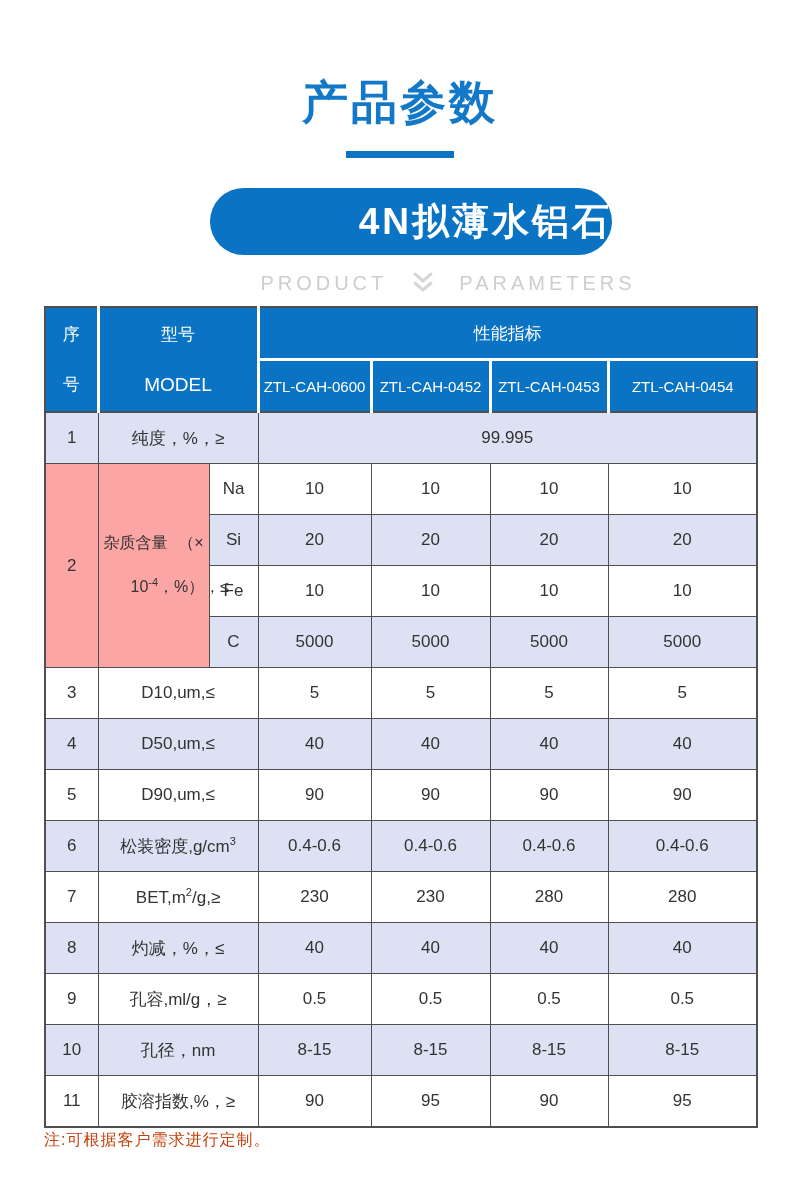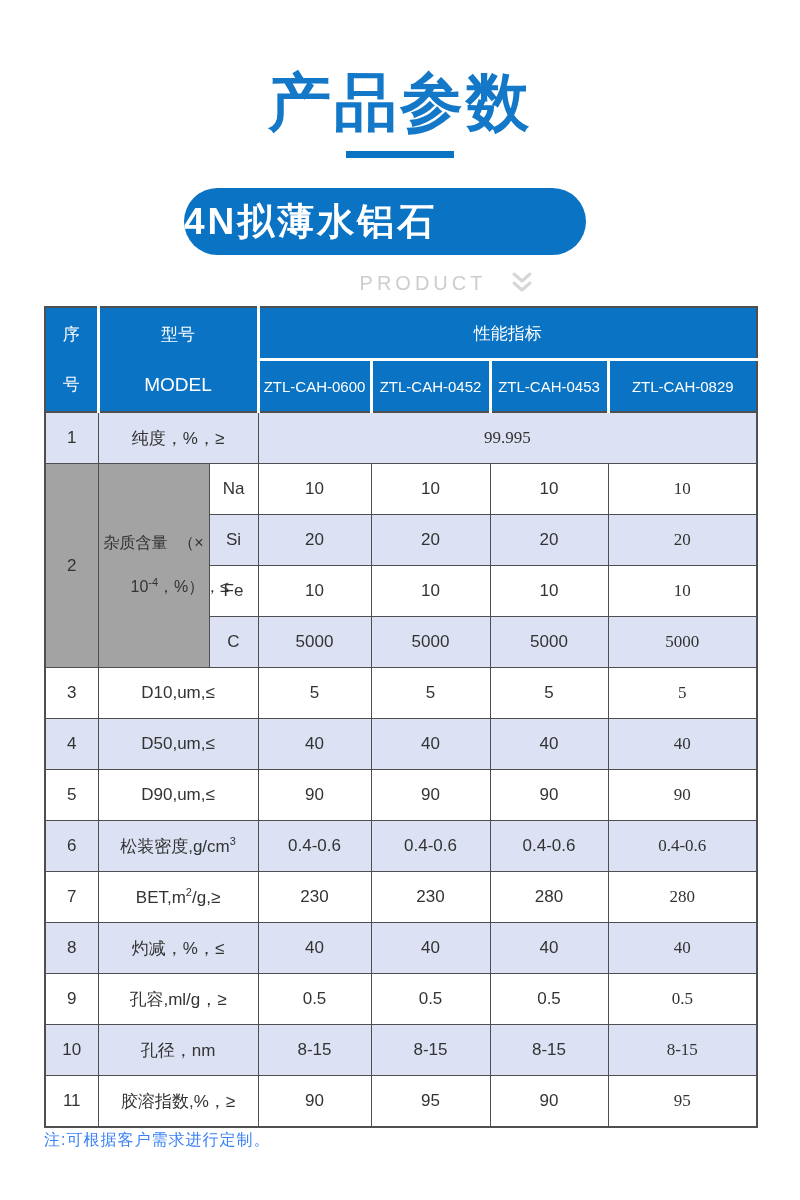--- a/index.html
+++ b/index.html
@@ -3,29 +3,29 @@
 <meta charset="utf-8">
 <style>
   html,body{margin:0;padding:0;background:#ffffff;}
   #canvas{
     position:relative;width:800px;height:1200px;background:#ffffff;overflow:hidden;
     font-family:"Liberation Sans","DejaVu Sans",sans-serif;
   }
   
   .page-title{
     position:absolute;top:74px;left:0;width:100%;text-align:center;
-    font-size:63px;line-height:56px;font-weight:900;color:#1478c8;letter-spacing:3px;
+    font-size:46px;line-height:56px;font-weight:900;color:#1478c8;letter-spacing:3px;
   }
   .title-underline{
     position:absolute;top:151px;left:346px;width:108px;height:7px;background:#0d73c3;
   }
   .product-pill{
-    position:absolute;top:188px;left:184px;width:402px;height:67px;
+    position:absolute;top:188px;left:210px;width:402px;height:67px;
     background:#0a73c4;border-radius:34px;color:#ffffff;
-    display:flex;align-items:center;justify-content:flex-start;
+    display:flex;align-items:center;justify-content:flex-end;
     font-size:37px;font-weight:600;letter-spacing:3px;
   }
   .eyebrow{
     position:absolute;top:268px;left:0;width:100%;height:30px;
     display:flex;align-items:center;justify-content:center;gap:22px;
     color:#cdcdcd;font-size:20px;letter-spacing:4px;font-weight:500;padding-left:48px;
   }
   .chevron{width:28px;height:24px;flex:0 0 auto;}
   
   .table-wrap{position:absolute;top:306px;left:44px;width:712px;}
@@ -40,31 +40,31 @@
   .sep-l{border-left:3px solid #fca5a5;}
   .sep-b{border-bottom:3px solid #ffffff;}
   .sep-t{border-top:3px solid #ffffff;}
   .ob-l{border-left:2px solid #4f4f4f;}
   .ob-t{border-top:2px solid #4f4f4f;}
   .ob-r{border-right:2px solid #4f4f4f;margin-top:32px;}
   .db{border-bottom:2px solid #4f4f4f;}
   
   td{border:1px solid #4f4f4f;background:#ffffff;height:50px;font-size:17px;}
   tr.alt td{background:#dce2f3;}
-  td.alt-cell{background:#a3a3a3;}
+  td.alt-cell{background:#fca5a5;}
   td.obl{border-left-width:2px;}
-  td.obr{border-right-width:2px;font-family:Liberation Serif, serif;}
+  td.obr{border-right-width:2px;}
   td.obb{border-bottom-width:2px;text-align:center;}
   sup{font-size:11px;}
   td.r2label{font-size:16px;}
   .r2l1{display:flex;justify-content:space-between;padding:0 5px;}
   .r2l2{text-align:right;white-space:nowrap;margin-top:22px;margin-left:32px;}
   
   .note{
-    position:absolute;top:1130px;left:44px;font-size:16px;color:#3b82f6;
+    position:absolute;top:1130px;left:44px;font-size:16px;color:#c2410c;
     font-weight:500;letter-spacing:1px;
   }
 </style>
 </head>
 <body>
 
 <div id="canvas">
 
   <div class="page-title">产品参数</div>
   <div class="title-underline"></div>
@@ -72,20 +72,21 @@
   <div class="product-pill">
     <span>4N拟薄水铝石</span>
   </div>
 
   <div class="eyebrow">
     <span>PRODUCT</span>
     <svg class="chevron" viewBox="0 0 28 24">
       <path d="M6 3 L14 10 L22 3" fill="none" stroke="#d6d6d6" stroke-width="3" stroke-linecap="round" stroke-linejoin="round"></path>
       <path d="M6 12 L14 19 L22 12" fill="none" stroke="#d6d6d6" stroke-width="3" stroke-linecap="round" stroke-linejoin="round"></path>
     </svg>
+    <span>PARAMETERS</span>
   </div>
 
   <div class="table-wrap">
     <table>
       <colgroup>
         <col style="width:53px">
           <col style="width:111px">
           <col style="width:49px">
         <col style="width:113px">
           <col style="width:119px">
@@ -106,21 +107,21 @@
               <span>型号</span>
               <span class="en">MODEL</span>
             </div>
           </th>
           <th colspan="4" class="ob-t ob-r sep-l sep-b">性能指标</th>
         </tr>
         <tr>
           <th class="h-m sep-t sep-r db">ZTL-CAH-0600</th>
           <th class="h-m sep-t sep-l sep-r db">ZTL-CAH-0452</th>
           <th class="h-m sep-t sep-l sep-r db">ZTL-CAH-0453</th>
-          <th class="h-m sep-t sep-l ob-r db">ZTL-CAH-0829</th>
+          <th class="h-m sep-t sep-l ob-r db">ZTL-CAH-0454</th>
         </tr>
 
         <tr class="alt">
           <td class="obl">1</td>
           <td colspan="2">纯度，%，≥</td>
           <td colspan="4" class="obr">99.995</td>
         </tr>
 
         <tr>
           <td rowspan="4" class="obl alt-cell">2</td>

